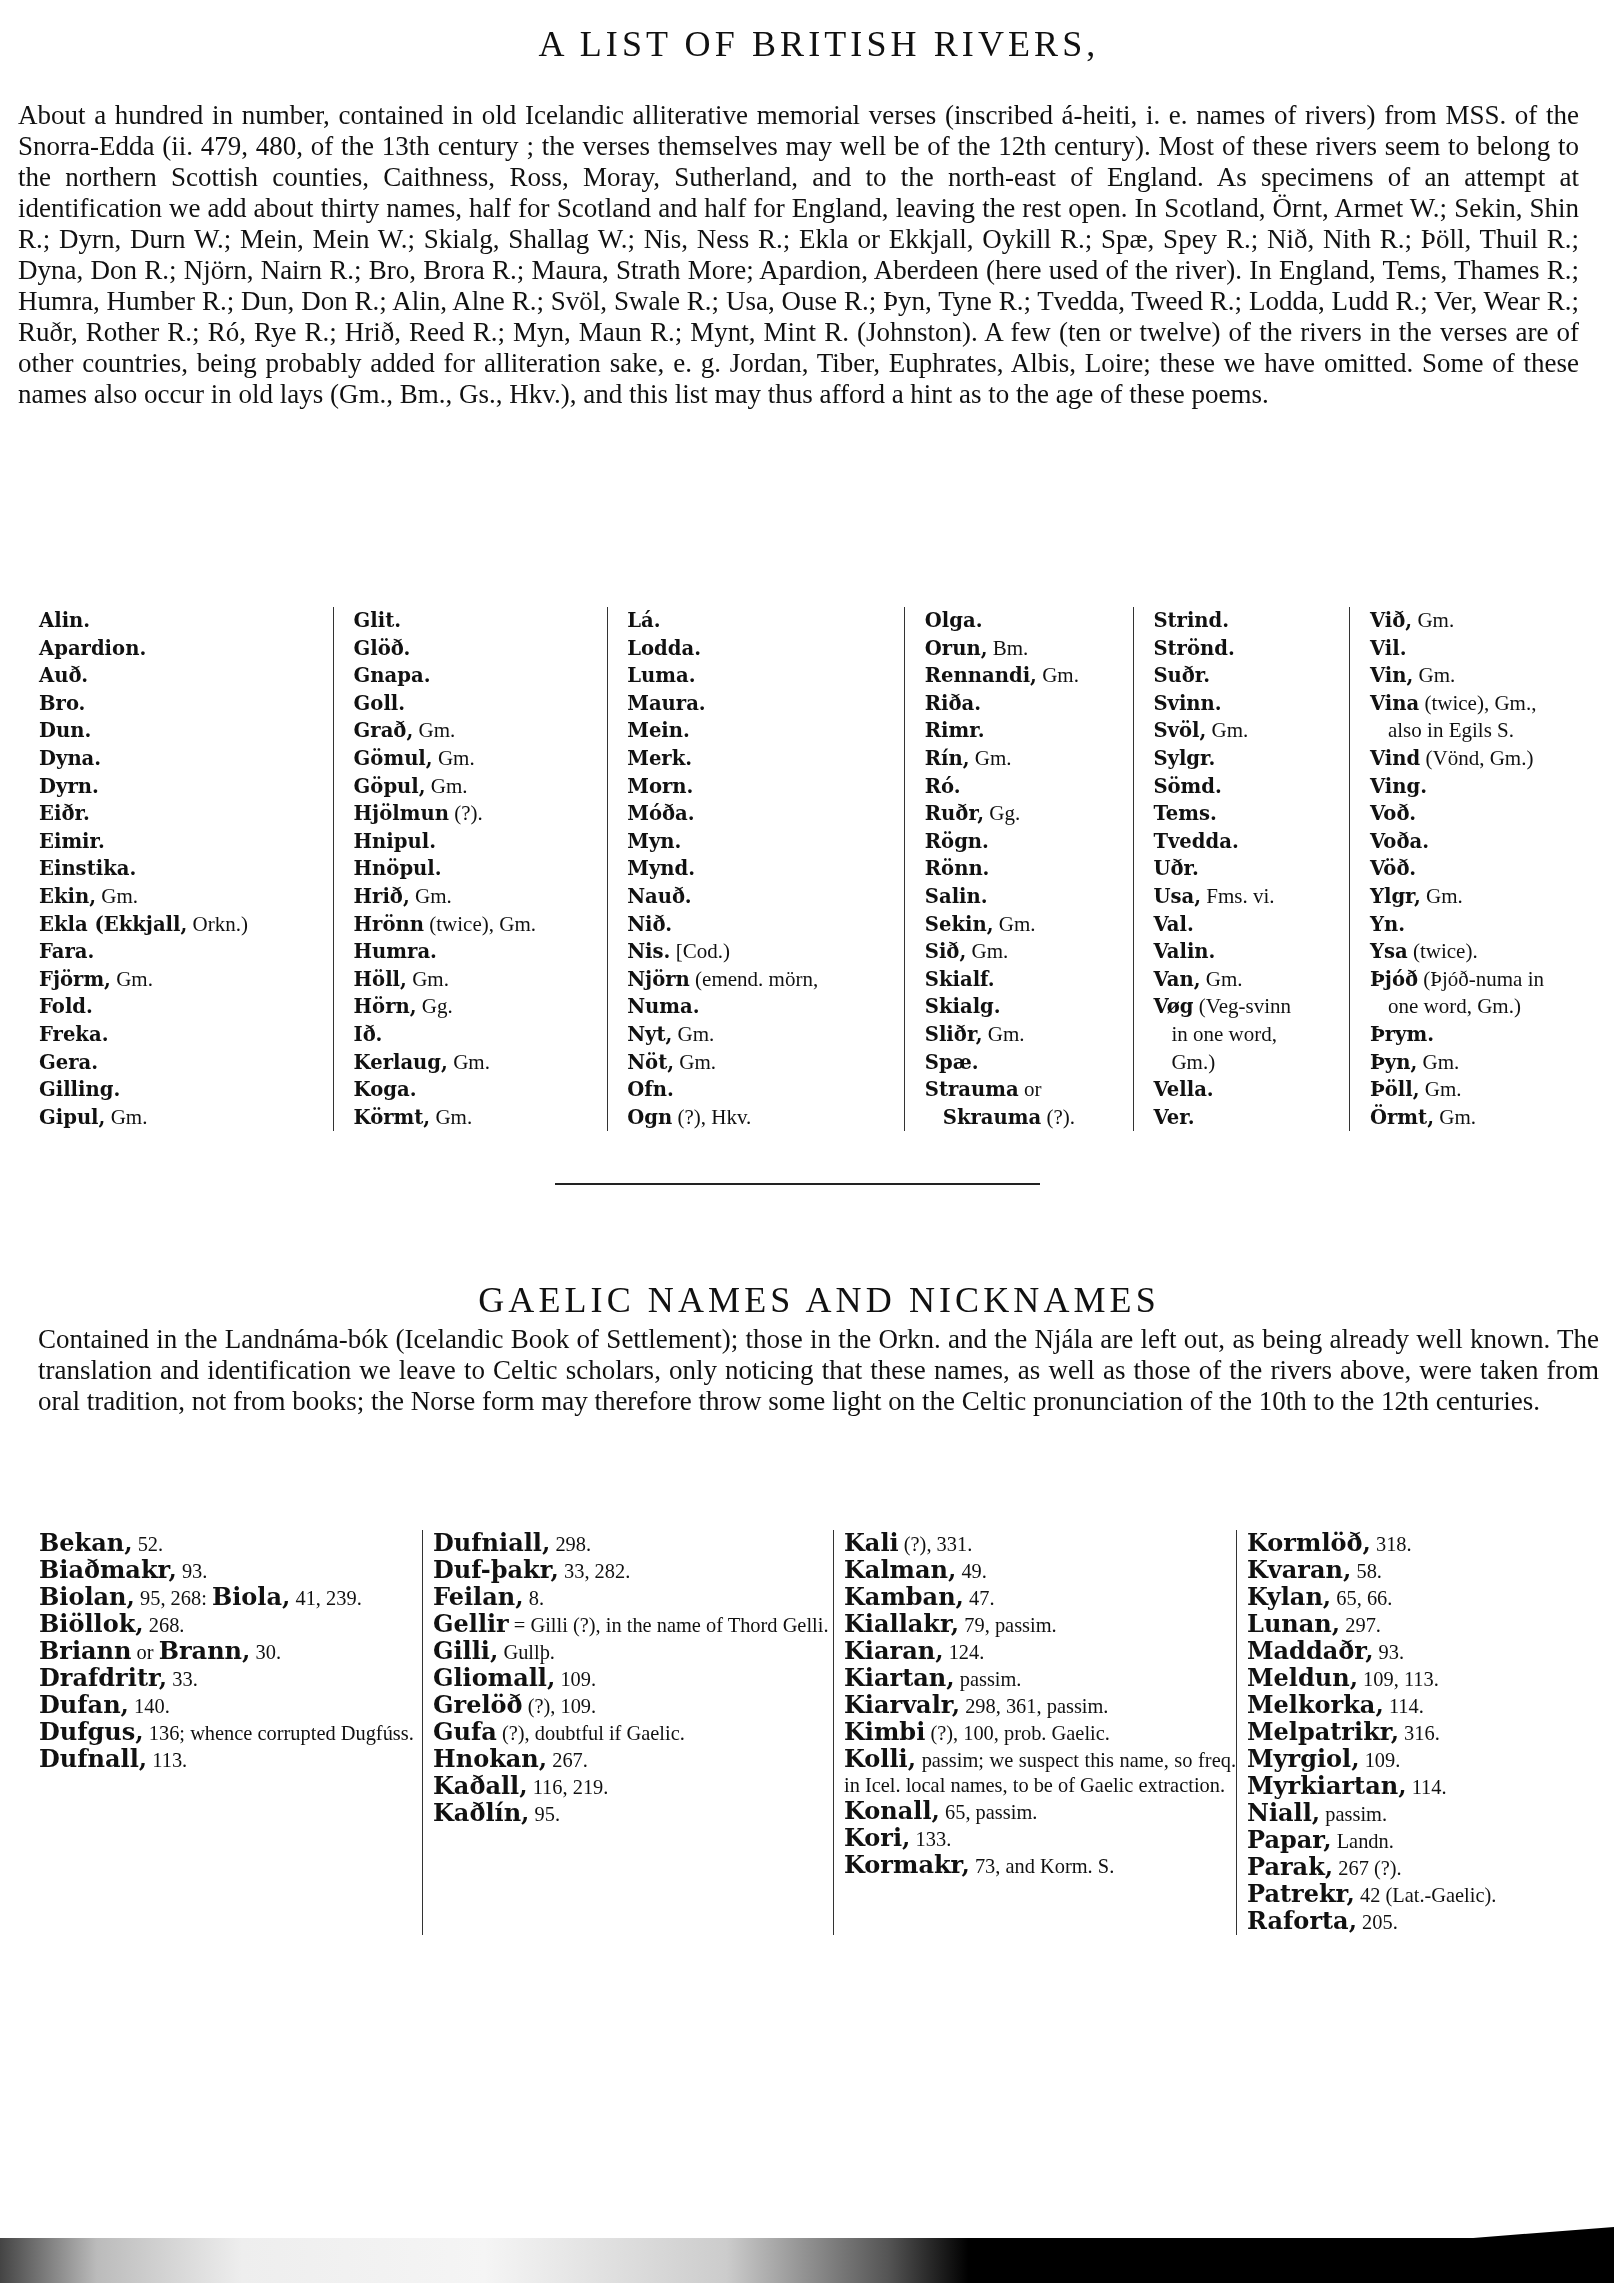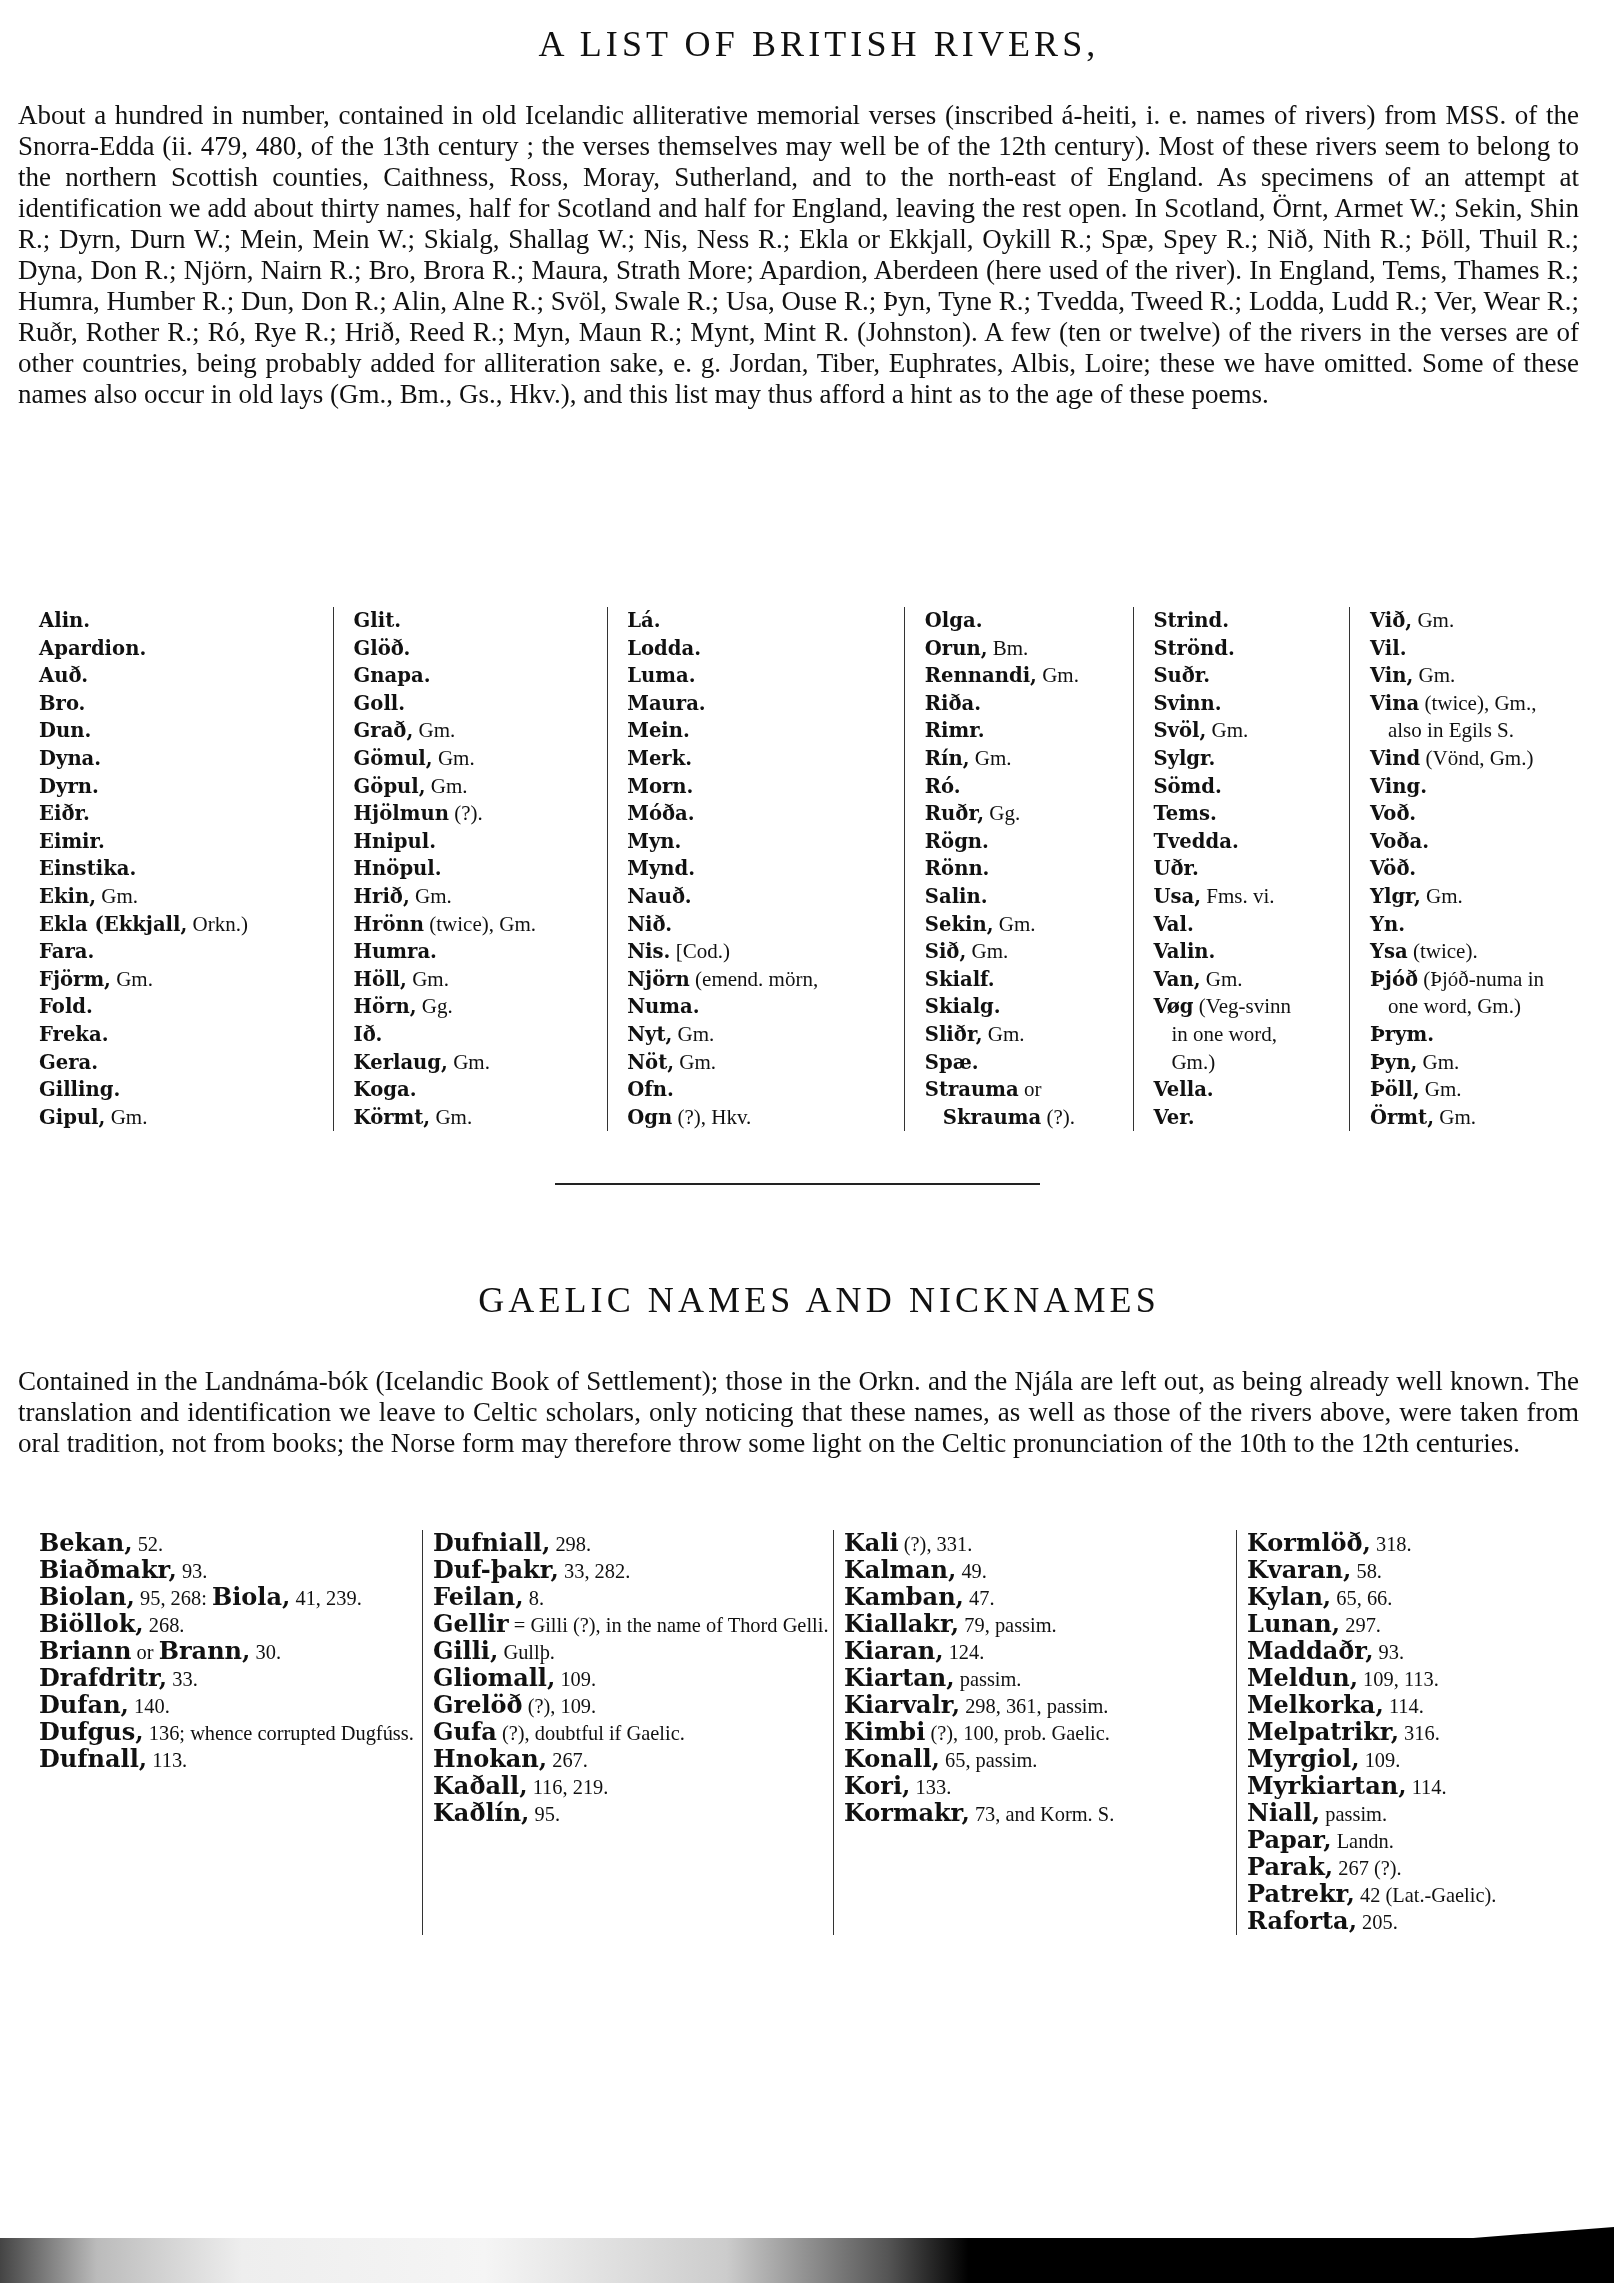--- a/index.html
+++ b/index.html
@@ -2,21 +2,21 @@
 <html style="font-size:13px"><head>
 <meta charset="utf-8">
 <style>
   html, body { margin:0; padding:0; background:#ffffff; }
   body { width:1614px; height:2295px; position:relative; overflow:hidden; color:#111; font-family:"Liberation Serif","DejaVu Serif",serif; }
   .title { position:absolute; left:0; width:1614px; text-align:center; font-size:36px; letter-spacing:4.1px; font-weight:normal;padding-left:12px; }
   #t1 { top:23px; }
   #t2 { top:1279px; }
   .para { position:absolute; left:18px; width:1561px; font-size:27px; line-height:31px; text-align:justify; }
   #p1 { top:100px; }
-  #p2 { top:1366px; }
+  #p2 { top:1324px;margin-left:20px; }
   .cols { position:absolute; display:flex; }
   #rivers { top:607px; left:39px; }
   #gaelic { top:1530px; left:39px; }
   .col { position:relative; }
   .col + .col { border-left:1.6px solid #333; }
   .entry { font-size:21px; line-height:26.6px; white-space:nowrap; }
   .entry b { font-family:"DejaVu Serif","Liberation Serif",serif; font-weight:bold; font-size:19.6px; }
   .entry .rest { font-family:"Liberation Serif",serif; }
   .entry.cont { padding-left:18px; }
   #rivers .col { padding-left:19.6px; }
@@ -197,20 +197,21 @@
     </div>
   <div class="col" style="width:392px">
       <div class="entry"><b>Kali</b><span class="rest"> (?), 331.</span></div>
       <div class="entry"><b>Kalman,</b><span class="rest"> 49.</span></div>
       <div class="entry"><b>Kamban,</b><span class="rest"> 47.</span></div>
       <div class="entry"><b>Kiallakr,</b><span class="rest"> 79, passim.</span></div>
       <div class="entry"><b>Kiaran,</b><span class="rest"> 124.</span></div>
       <div class="entry"><b>Kiartan,</b><span class="rest"> passim.</span></div>
       <div class="entry"><b>Kiarvalr,</b><span class="rest"> 298, 361, passim.</span></div>
       <div class="entry"><b>Kimbi</b><span class="rest"> (?), 100, prob. Gaelic.</span></div>
+      <div class="entry"><b>Kolli,</b><span class="rest"> passim; we suspect this name, so freq. in Icel. local names, to be of Gaelic extraction.</span></div>
       <div class="entry"><b>Konall,</b><span class="rest"> 65, passim.</span></div>
       <div class="entry"><b>Kori,</b><span class="rest"> 133.</span></div>
       <div class="entry"><b>Kormakr,</b><span class="rest"> 73, and Korm. S.</span></div>
     </div>
   <div class="col" style="width:343px">
       <div class="entry"><b>Kormlöð,</b><span class="rest"> 318.</span></div>
       <div class="entry"><b>Kvaran,</b><span class="rest"> 58.</span></div>
       <div class="entry"><b>Kylan,</b><span class="rest"> 65, 66.</span></div>
       <div class="entry"><b>Lunan,</b><span class="rest"> 297.</span></div>
       <div class="entry"><b>Maddaðr,</b><span class="rest"> 93.</span></div>

